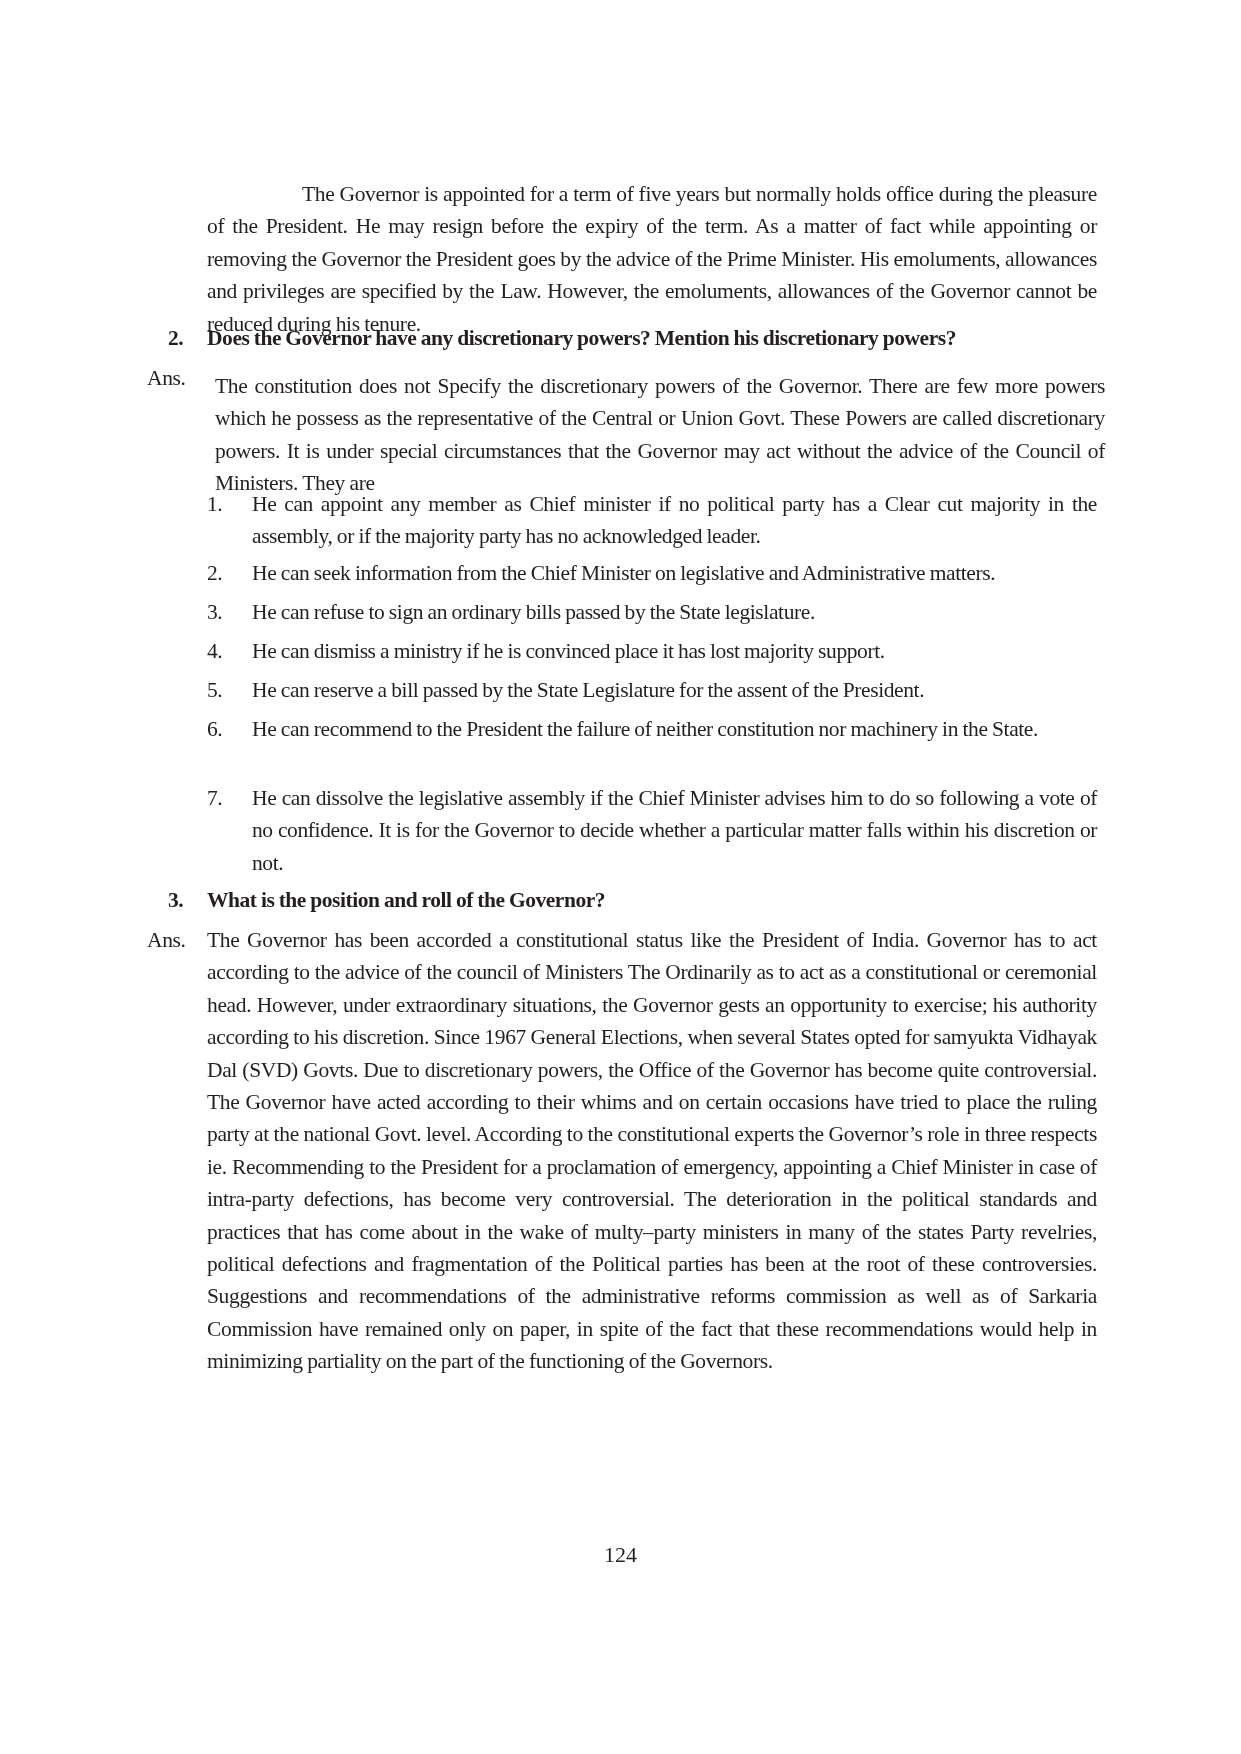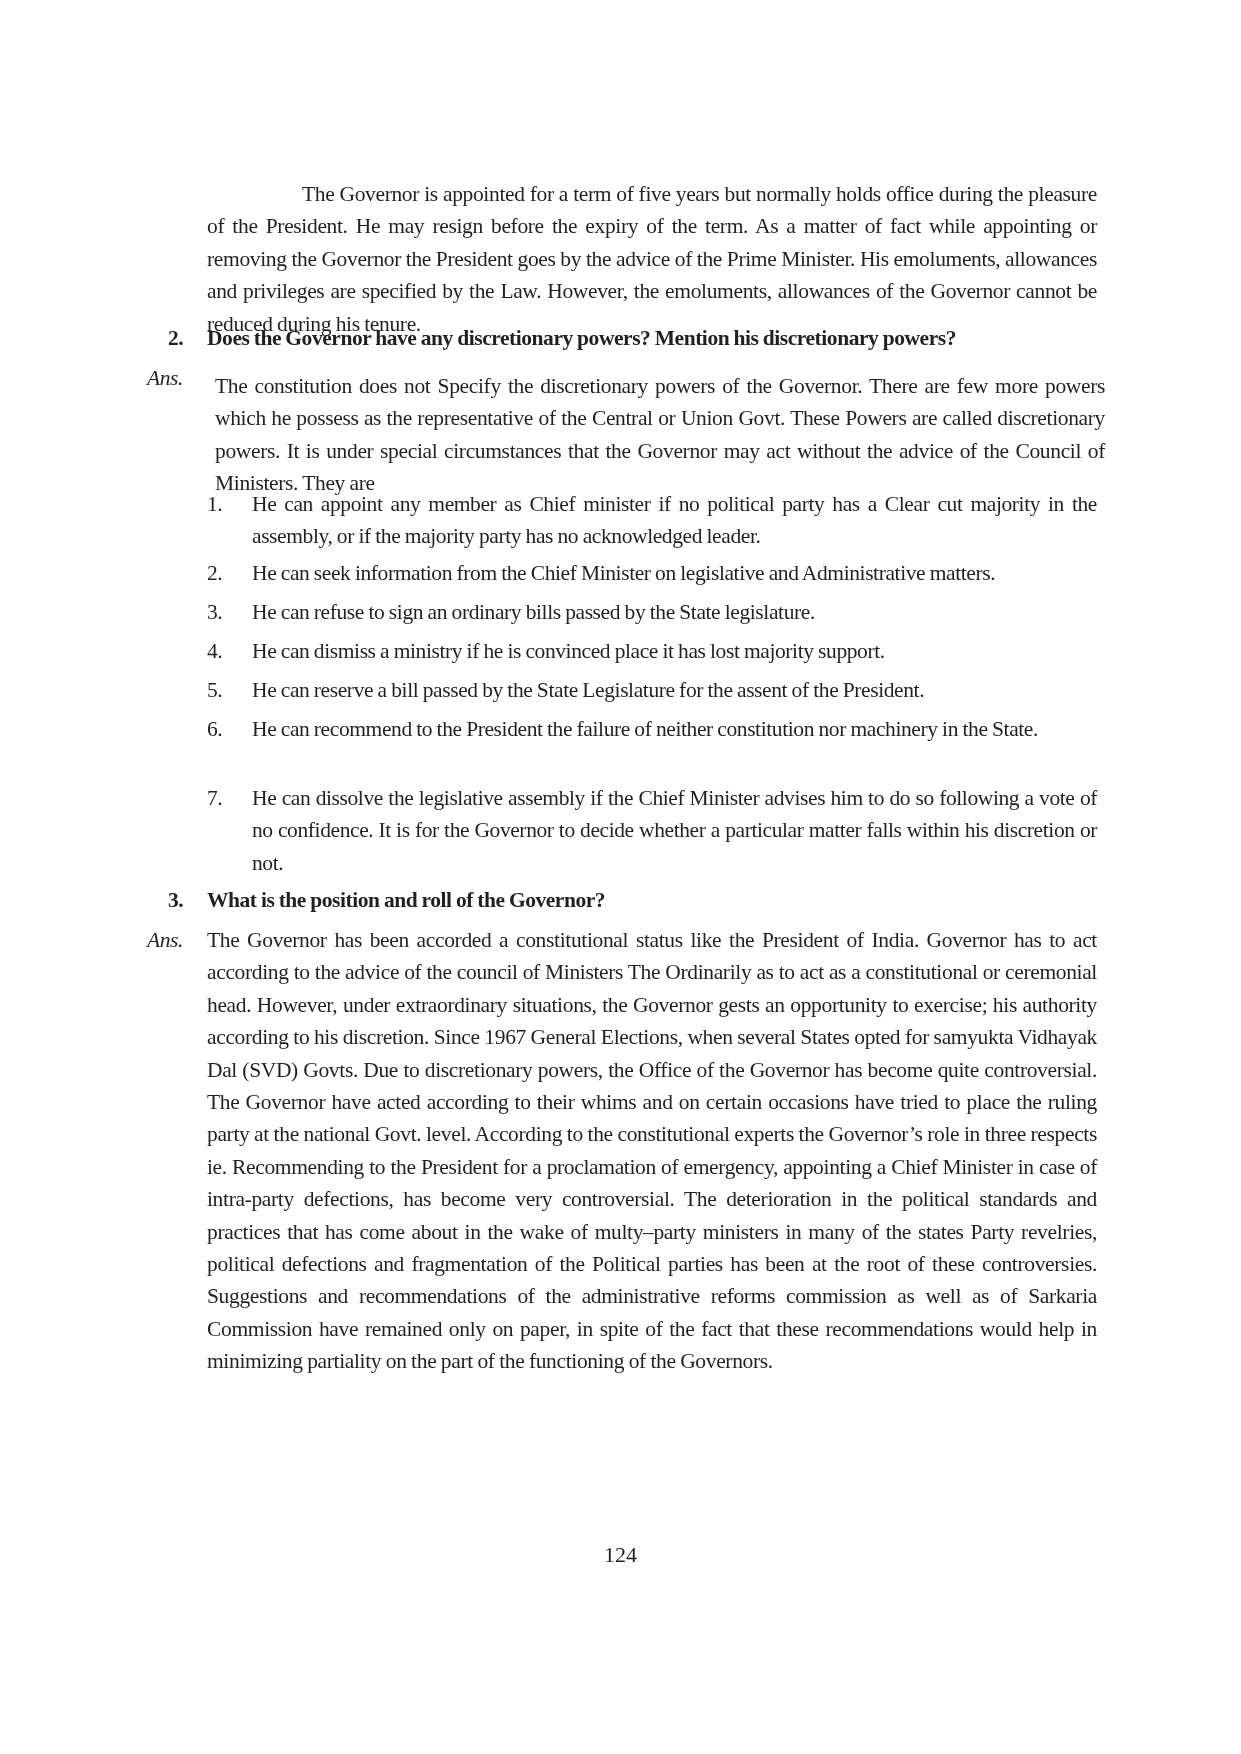--- a/index.html
+++ b/index.html
@@ -18,21 +18,20 @@
   .qrow {
     position: absolute; left: 150px; width: 947px;
     font-size: 21.5px; line-height: 32px; font-weight: bold;
     letter-spacing: -0.45px; word-spacing: -0.6px;
   }
   .qnum { position: absolute; left: 18px; top: 0; }
   .qtext { position: absolute; left: 57px; top: 0; white-space: nowrap; }
   .ans-label {
     position: absolute; left: 147px; font-size: 21.5px; line-height: 32.4px;
     letter-spacing: -0.4px;
-    font-style: italic;
   }
   .list-item {
     position: absolute; left: 207px; width: 890px;
     font-size: 21.5px; line-height: 32.4px;
     letter-spacing: -0.4px; word-spacing: -0.5px;
   }
   .li-num { position: absolute; left: 0; top: 0; width: 26px; }
   .li-text { margin-left: 45px; text-align: justify; }
   .page-number {
     position: absolute; left: 0; width: 1241px; top: 1540px;

